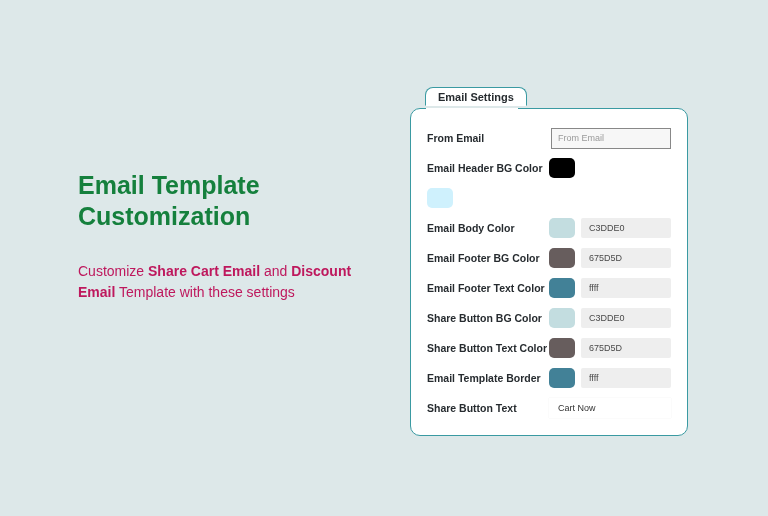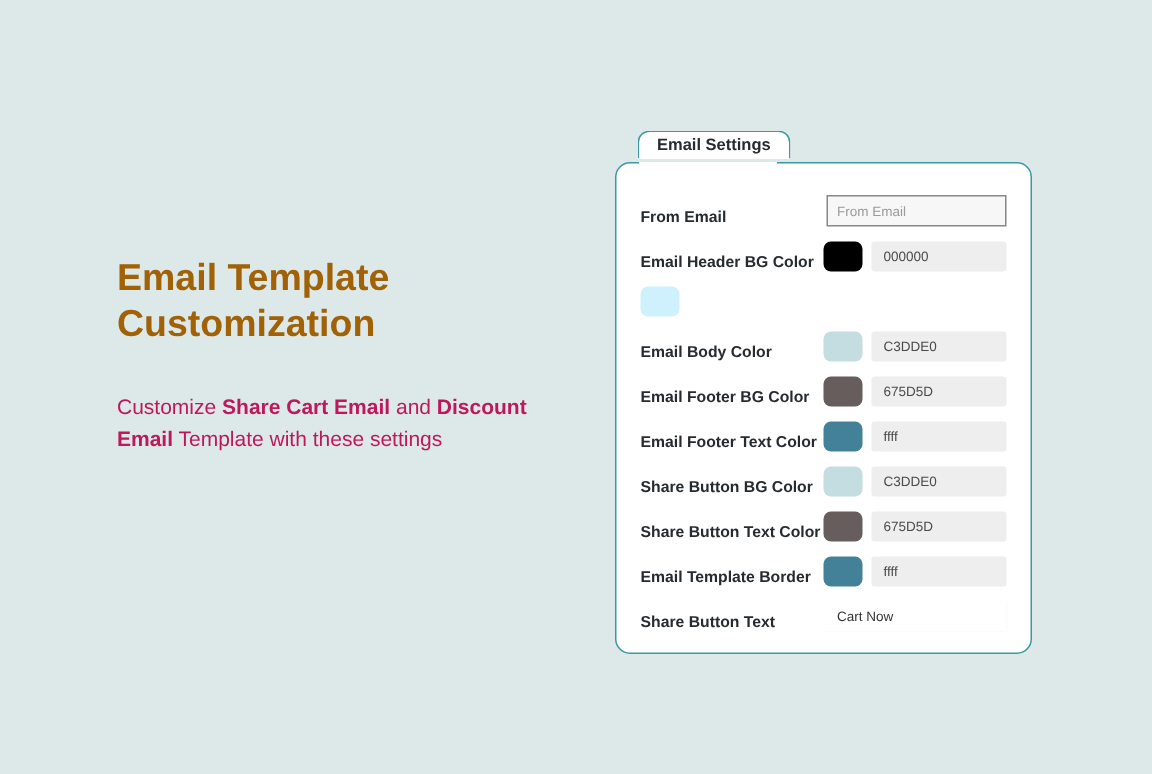--- a/index.html
+++ b/index.html
@@ -13,21 +13,21 @@
   .left {
     position: absolute;
     left: 78px;
     top: 170px;
     width: 280px;
   }
   .heading {
     font-size: 25px;
     font-weight: 700;
     line-height: 1.25;
-    color: #a16207;
+    color: #15803d;
   }
   .subtext {
     margin-top: 28px;
     font-size: 14px;
     line-height: 1.5;
     color: #be185d;
   }
   .subtext b { font-weight: 700; }
 
   .panel {
@@ -58,21 +58,21 @@
     position: absolute;
     top: -1px;
     left: 15px;
     width: 92px;
     height: 2px;
     background: #ffffff;
     z-index: 1;
   }
   .row {
     display: flex;
-    align-items: flex-end;
+    align-items: center;
     height: 26px;
     margin-bottom: 4px;
   }
   .row:last-child { margin-bottom: 0; }
   .label {
     font-size: 10.5px;
     font-weight: 700;
     color: #262b2f;
     flex: 1;
   }
@@ -138,21 +138,20 @@
 
   <div class="row">
     <span class="label">From Email</span>
     <input class="from-input" type="text" placeholder="From Email" style="">
   </div>
 
   <div class="row">
     <span class="label">Email Header BG Color</span>
     <div class="colors-area">
       <div class="swatch" style="background:#000000;"></div>
-      <div class="value-box">000000</div>
     </div>
   </div>
 
   <div class="row">
     <div class="colors-area">
       <div class="swatch" style="background:#CFF1FD;"></div>
     </div>
   </div>
 
   <div class="row">

